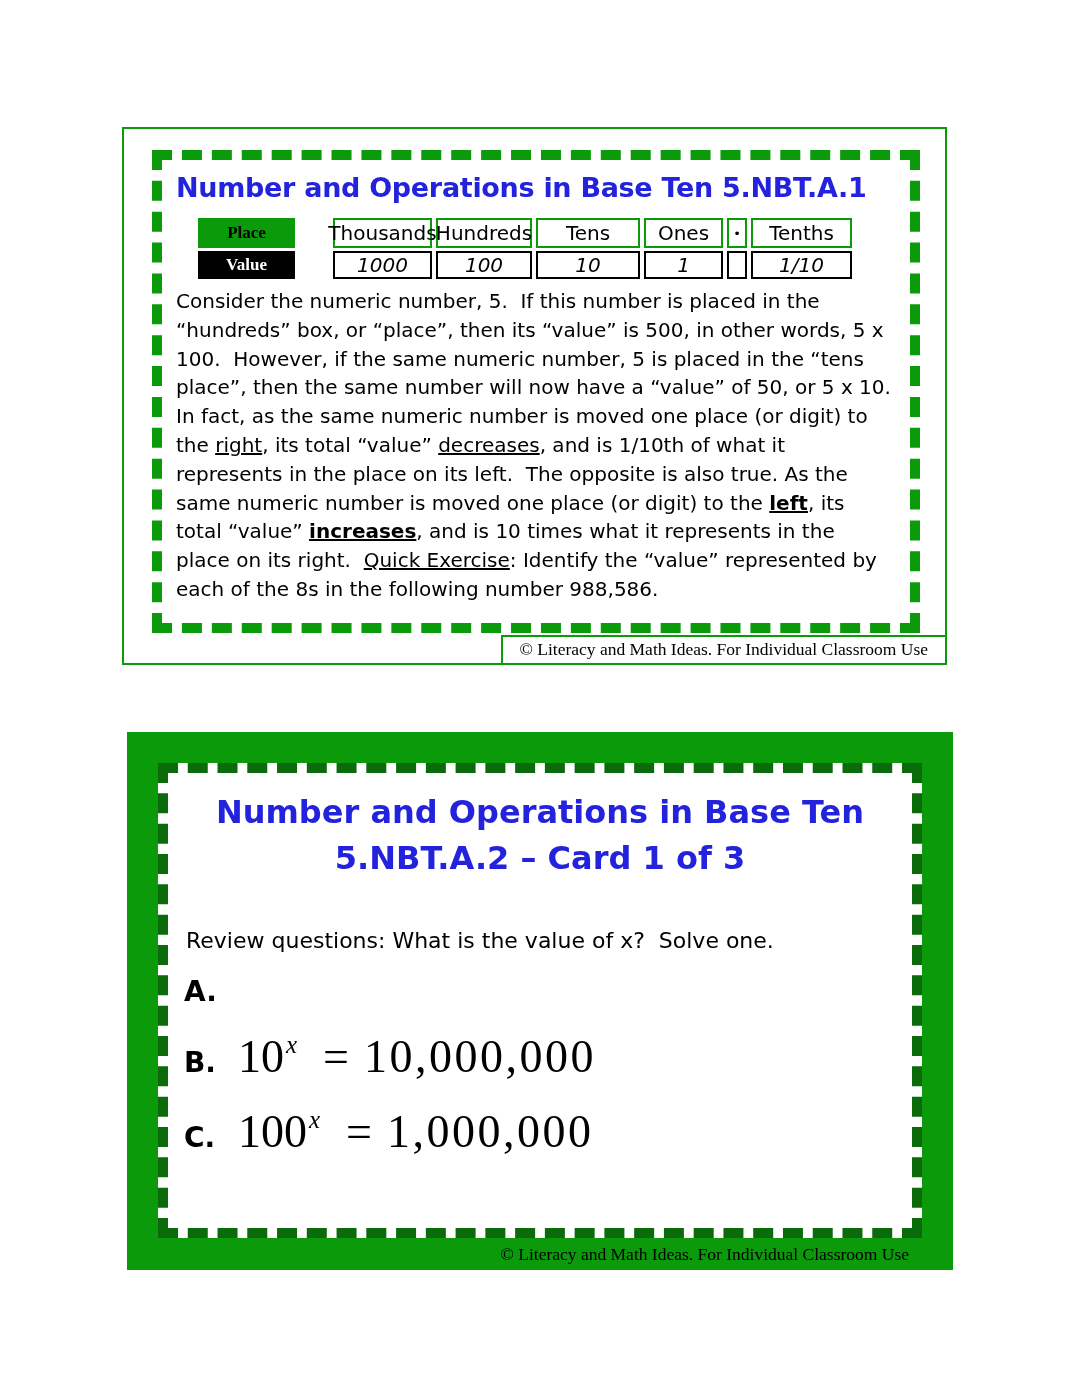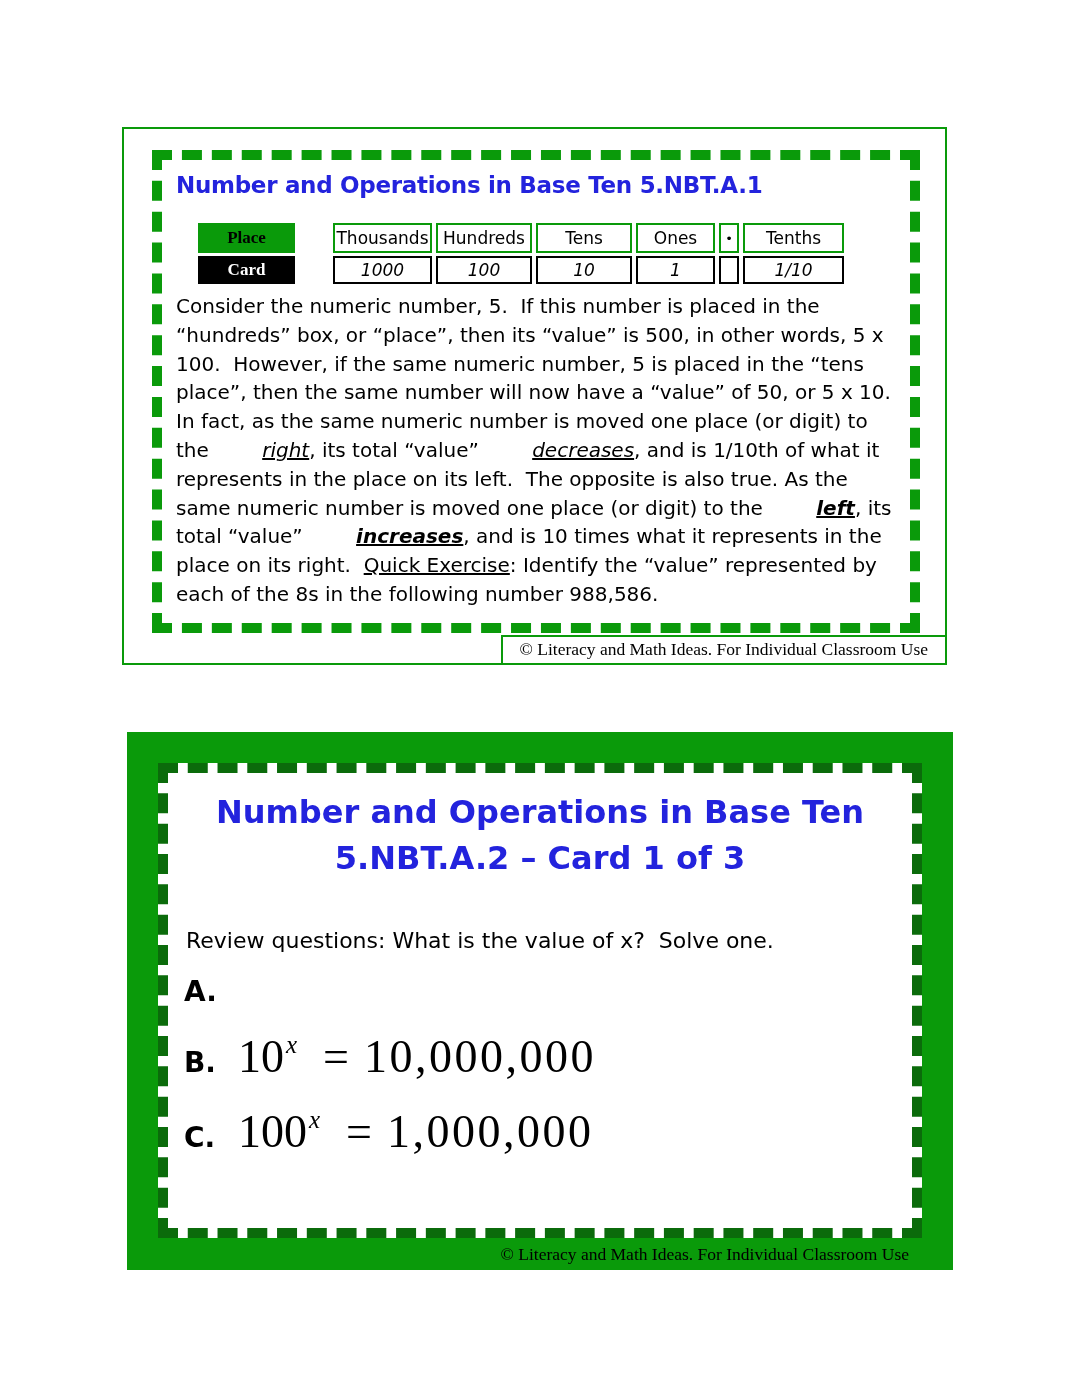--- a/index.html
+++ b/index.html
@@ -20,50 +20,50 @@
   .card1{
     position:absolute;left:122px;top:127px;width:825px;height:538px;
     border:2px solid var(--green);background:var(--paper);
   }
   .card1-dash{
     position:absolute;left:28px;top:21px;right:25px;height:483px;
     border:10px dashed var(--green);background:var(--paper);
     padding:6px 16px 0 12px;
   }
   .c1-title{
-    font-size:23px;font-weight:bold;color:var(--blue);
-    white-space:nowrap;letter-spacing:-0.3px;margin:6px 0 25px 2px;
+    font-size:27px;font-weight:bold;color:var(--blue);
+    white-space:nowrap;letter-spacing:-0.3px;margin:6px 0 15px 2px;
   }
   .pv-table{margin:0 0 8px 24px;}
   .pv-row{display:flex;margin-bottom:3px;}
   .pv-label{
     width:97px;display:flex;align-items:center;justify-content:center;
     font-family:"Liberation Serif",serif;font-size:17px;font-weight:bold;
   }
   .pv-label.place{background:var(--green);color:#000;height:30px;}
   .pv-label.value{background:#000;color:#fff;height:28px;}
   .pv-gap{width:38px;}
   .pv-cells{display:flex;gap:4px;}
   .pcell{
     display:flex;align-items:center;justify-content:center;
-    background:var(--paper);font-size:17px;
+    background:var(--paper);font-size:20px;
   }
   .pcell.h{border:2px solid var(--green);height:30px;}
   .pcell.v{border:2px solid #000;height:28px;font-style:italic;}
   .pv-cells .pcell:nth-child(1){width:99px;}
   .pv-cells .pcell:nth-child(2){width:96px;}
-  .pv-cells .pcell:nth-child(3){width:96px;}
+  .pv-cells .pcell:nth-child(3){width:104px;}
   .pv-cells .pcell:nth-child(4){width:79px;}
   .pv-cells .pcell:nth-child(5){width:20px;font-size:13px;}
   .pv-cells .pcell:nth-child(6){width:101px;}
   .c1-para{
     font-size:20px;line-height:1.44;white-space:pre-wrap;
     margin:4px 0 0 2px;max-width:742px;
   }
-  .it{font-style:italic;margin-left:47px;}
+  .it{}
   .bd{font-weight:bold;}
   .ul{text-decoration:underline;}
   .c1-copy{
     position:absolute;right:-2px;bottom:-2px;background:var(--paper);
     border:2px solid var(--green);padding:2px 17px 3px;
     font-family:"Liberation Serif",serif;font-size:17.5px;white-space:nowrap;
   }
 
   
   .card2{
@@ -112,21 +112,21 @@
           <div class="pv-cells">
               <div class="pcell h">Thousands</div>
               <div class="pcell h">Hundreds</div>
               <div class="pcell h">Tens</div>
               <div class="pcell h">Ones</div>
               <div class="pcell h">•</div>
               <div class="pcell h">Tenths</div>
             </div>
         </div>
         <div class="pv-row">
-          <div class="pv-label value">Card</div>
+          <div class="pv-label value">Value</div>
           <div class="pv-gap"></div>
           <div class="pv-cells">
               <div class="pcell v">1000</div>
               <div class="pcell v">100</div>
               <div class="pcell v">10</div>
               <div class="pcell v">1</div>
               <div class="pcell v"></div>
               <div class="pcell v">1/10</div>
             </div>
         </div>

